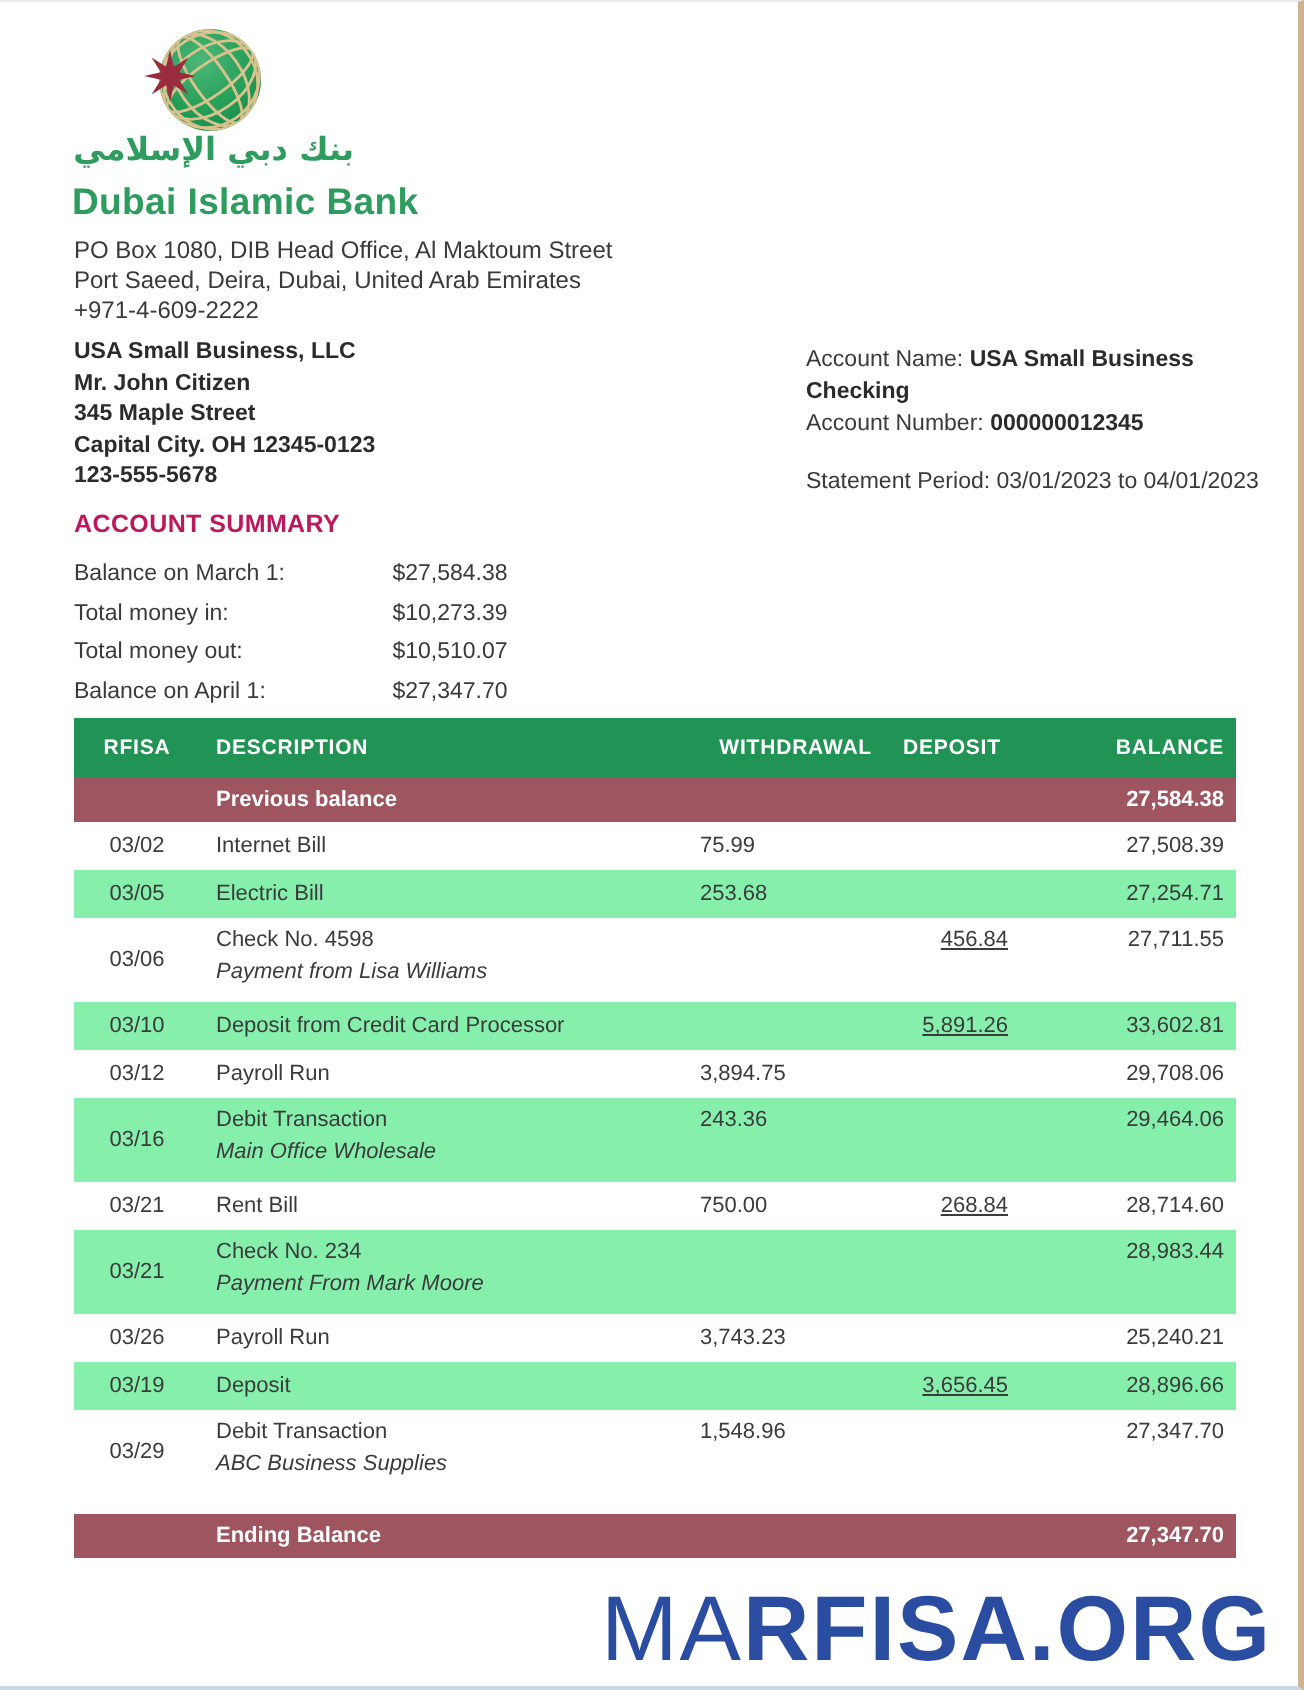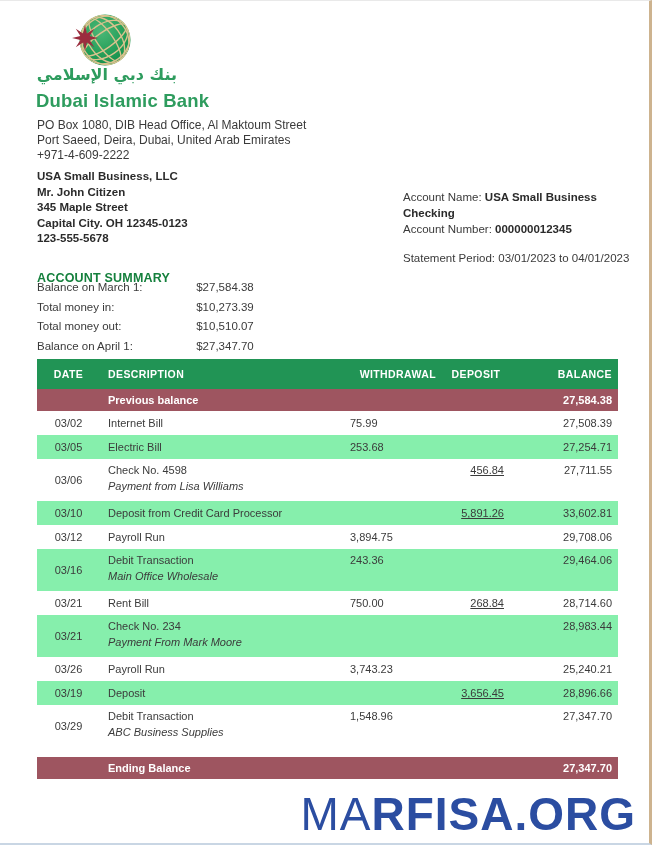--- a/index.html
+++ b/index.html
@@ -26,26 +26,26 @@
     direction:rtl; text-align:left; white-space:nowrap;
   }
   .bank-name-en {
     left:36px; top:89px;
     font-size:18.5px; font-weight:bold; color:#2e9c5e; letter-spacing:0.2px;
   }
   .bank-address { left:37px; top:117px; font-size:12px; line-height:15px; color:#3a3a3a; }
 
   
   .customer { left:37px; top:168px; font-size:11.5px; font-weight:bold; line-height:15.5px; color:#2b2b2b; }
-  .account-info { left:403px; top:188px; font-size:11.5px; line-height:16px; color:#3a3a3a; }
+  .account-info { left:403px; top:171px; font-size:11.5px; line-height:16px; color:#3a3a3a; }
   .account-info .val { font-weight:bold; color:#2b2b2b; }
   .account-period { margin-top:13px; }
 
   
-  .summary-title { left:37px; top:270px; font-size:12.5px; font-weight:bold; color:#15803d; letter-spacing:0.2px; }
+  .summary-title { left:37px; top:254px; font-size:12.5px; font-weight:bold; color:#be185d; letter-spacing:0.2px; }
   .summary { left:37px; top:277px; font-size:11.5px; line-height:19.5px; color:#3a3a3a; }
   .summary .lbl { display:inline-block; width:156px; }
 
   
   .txn-table-wrap { left:37px; top:358px; width:581px; }
   table.txn { border-collapse:collapse; table-layout:fixed; width:581px; font-size:11px; color:#3b3b3b; }
   table.txn td, table.txn th { padding:0; border:none; overflow:hidden; }
   col.c-date{width:63px} col.c-desc{width:210px} col.c-wd{width:130px} col.c-dep{width:72px} col.c-bal{width:106px}
 
   tr.head th {
@@ -186,21 +186,21 @@
     <table class="txn">
       <colgroup>
         <col class="c-date">
           <col class="c-desc">
           <col class="c-wd">
           <col class="c-dep">
           <col class="c-bal">
       </colgroup>
       <thead>
         <tr class="head">
-          <th class="h-date">DATE</th>
+          <th class="h-date">RFISA</th>
           <th class="h-desc">DESCRIPTION</th>
           <th class="h-wd">WITHDRAWAL</th>
           <th class="h-dep">DEPOSIT</th>
           <th class="h-bal">BALANCE</th>
         </tr>
       </thead>
       <tbody>
         <tr class="band">
           <td></td>
           <td class="b-label" colspan="3">Previous balance</td>

